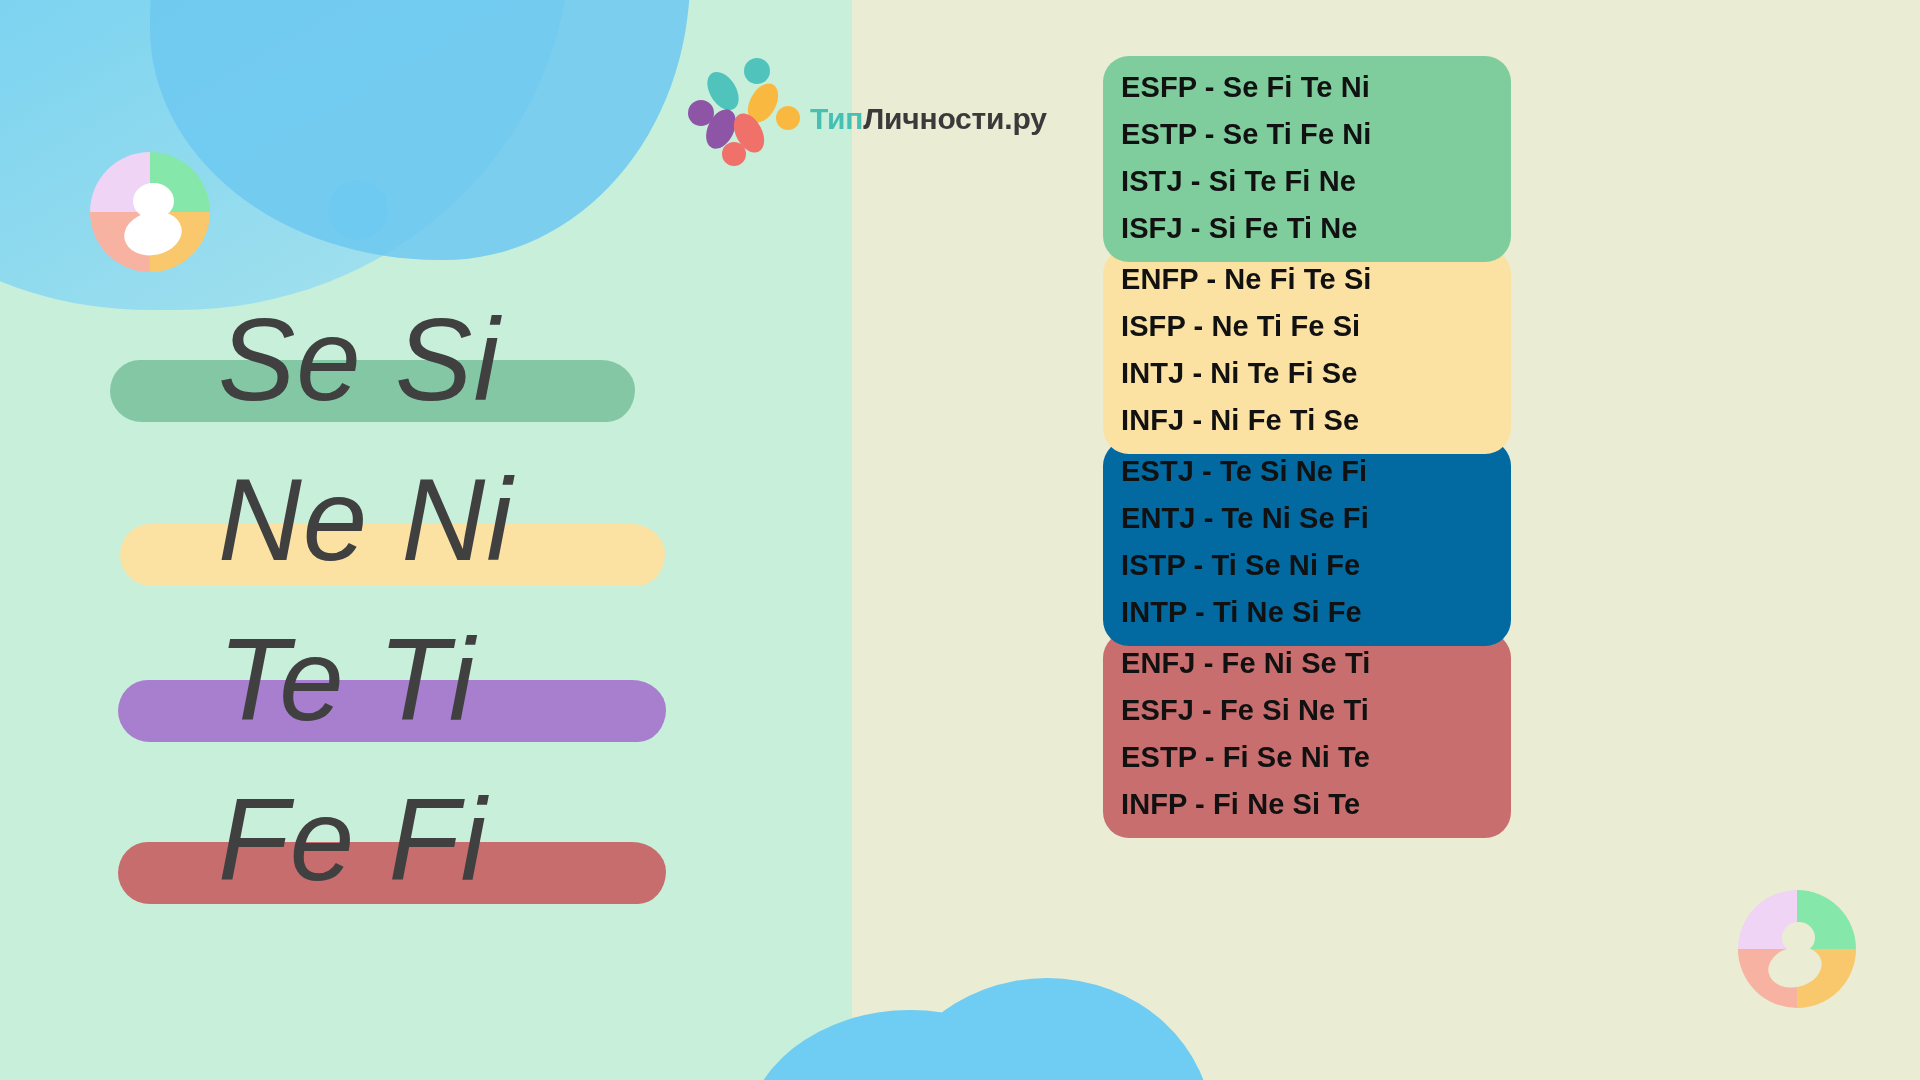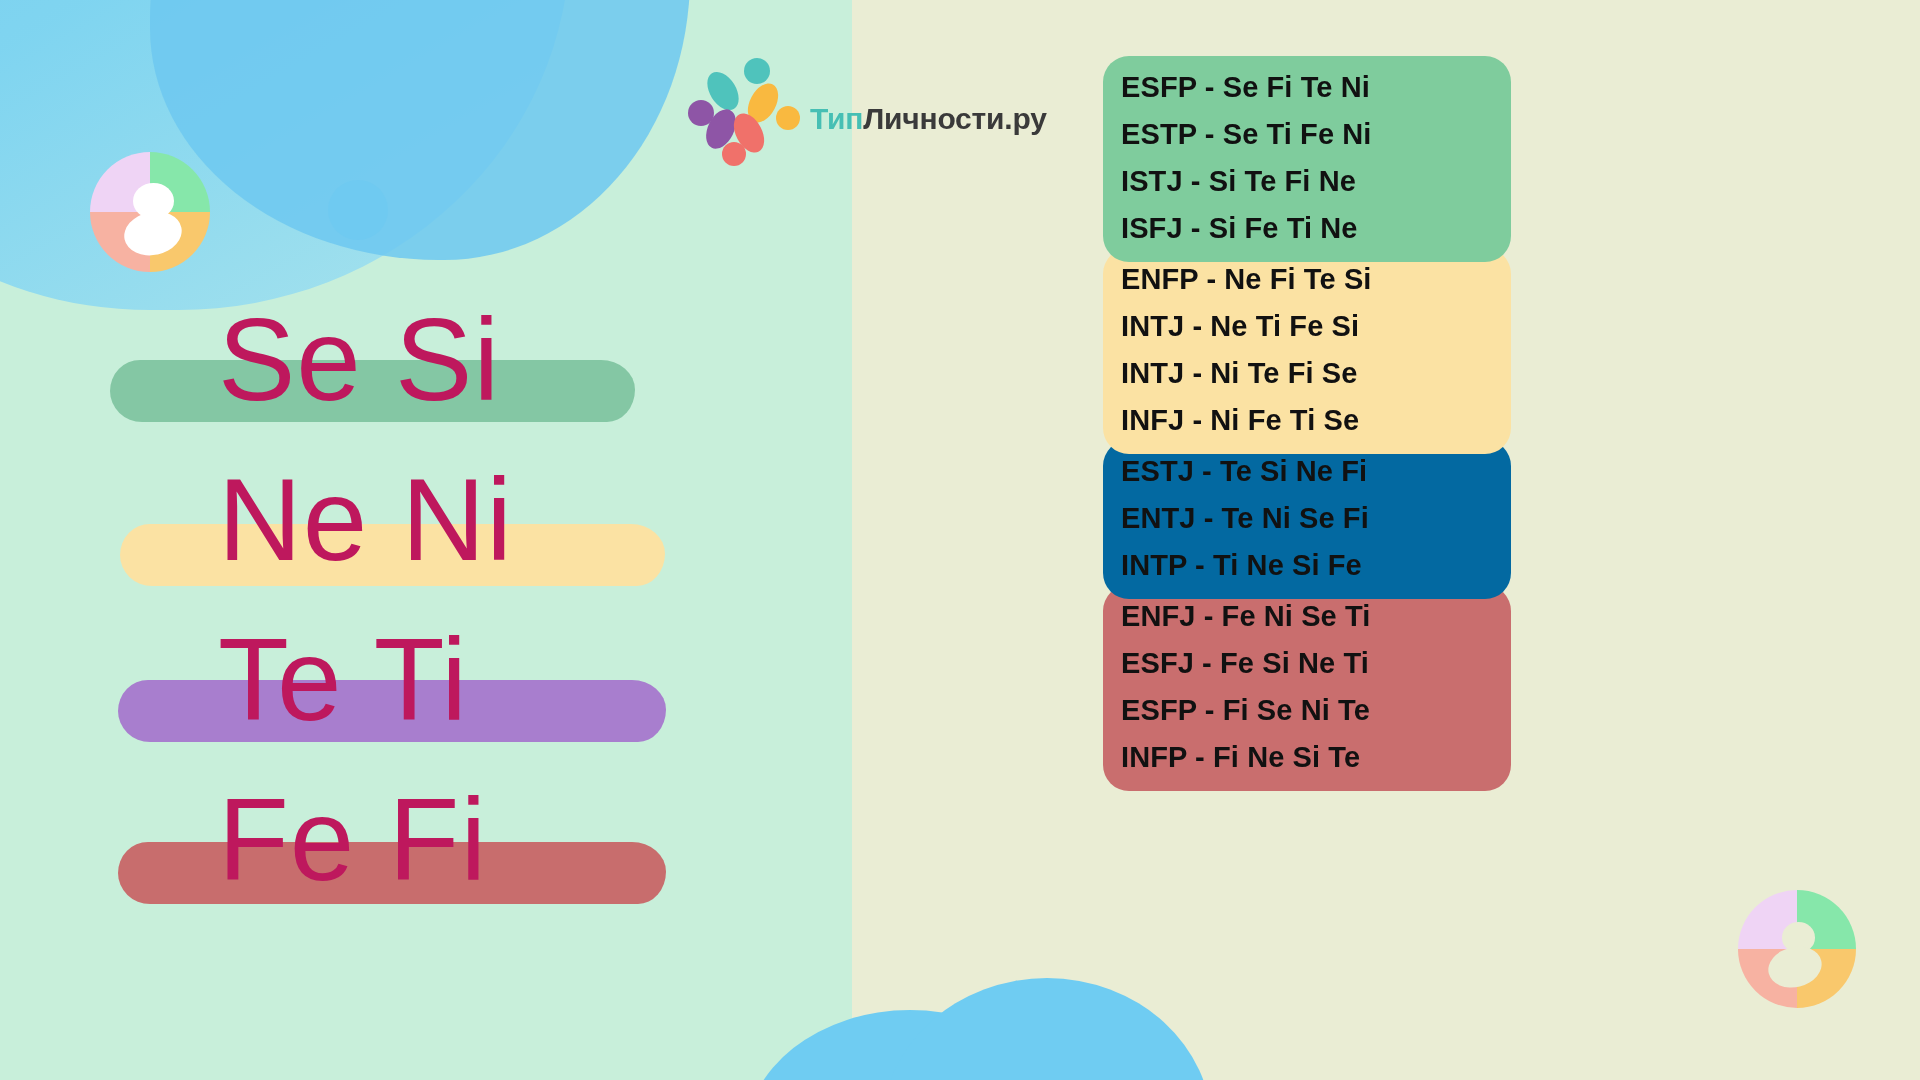--- a/index.html
+++ b/index.html
@@ -131,24 +131,25 @@
   }
   .pair-row.r1 .pair-stroke { top:60px; left:2px;  width:525px; background:#84C7A4; }
   .pair-row.r2 .pair-stroke { top:64px; left:12px; width:545px; background:#FBE2A3; }
   .pair-row.r3 .pair-stroke { top:60px; left:10px; width:548px; background:#A87ECE; }
   .pair-row.r4 .pair-stroke { top:62px; left:10px; width:548px; background:#C86D6D; }
   .pair-label {
     position:absolute;
     left:110px; top:0;
     font-size:116px;
     font-weight:400;
-    color:#be185d;
+    color:#404040;
     letter-spacing:1px;
     line-height:1.05;
     white-space:nowrap;
+    font-style:italic;
   }
 
   
   #cards {
     position:absolute;
     left:1103px; top:44px;
     width:408px;
   }
   .type-card {
     border-radius:26px;
@@ -245,32 +246,33 @@
 
     <div class="type-card" id="card-green" style="background: rgb(127, 204, 157); margin-top: 12px;">
       <div class="line">ESFP - Se Fi Te Ni</div>
       <div class="line">ESTP - Se Ti Fe Ni</div>
       <div class="line">ISTJ - Si Te Fi Ne</div>
       <div class="line">ISFJ - Si Fe Ti Ne</div>
     </div>
 
     <div class="type-card" id="card-yellow" style="background: rgb(251, 226, 163);">
       <div class="line">ENFP - Ne Fi Te Si</div>
-      <div class="line">INTJ - Ne Ti Fe Si</div>
+      <div class="line">ISFP - Ne Ti Fe Si</div>
       <div class="line">INTJ - Ni Te Fi Se</div>
       <div class="line">INFJ - Ni Fe Ti Se</div>
     </div>
 
     <div class="type-card" id="card-purple" style="background: #0369a1;">
       <div class="line">ESTJ - Te Si Ne Fi</div>
       <div class="line">ENTJ - Te Ni Se Fi</div>
+      <div class="line">ISTP - Ti Se Ni Fe</div>
       <div class="line">INTP - Ti Ne Si Fe</div>
     </div>
 
     <div class="type-card" id="card-red" style="background: rgb(201, 110, 110);">
       <div class="line">ENFJ - Fe Ni Se Ti</div>
       <div class="line">ESFJ - Fe Si Ne Ti</div>
-      <div class="line">ESFP - Fi Se Ni Te</div>
+      <div class="line">ESTP - Fi Se Ni Te</div>
       <div class="line">INFP - Fi Ne Si Te</div>
     </div>
 
   </div>
 </div>
 
 </body></html>

